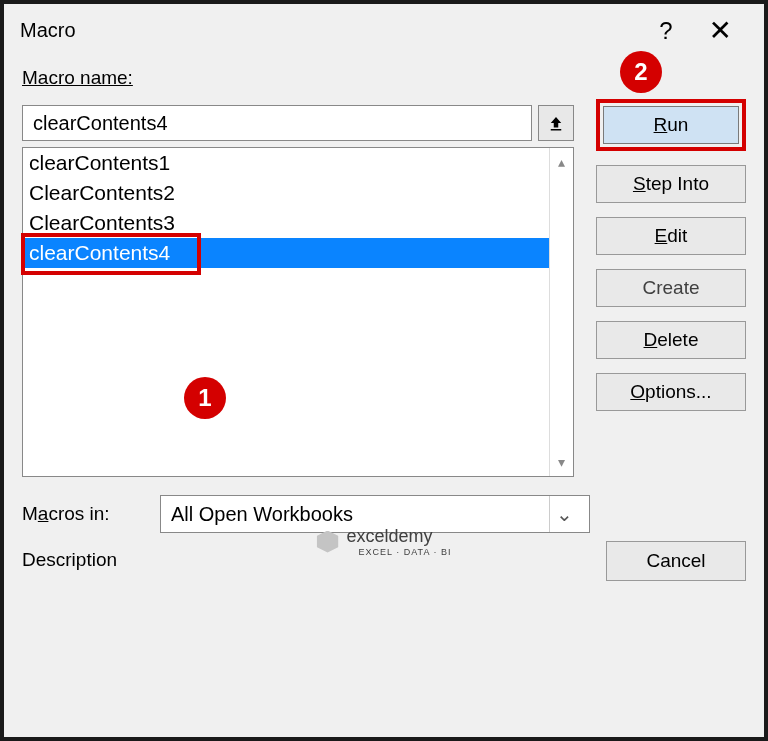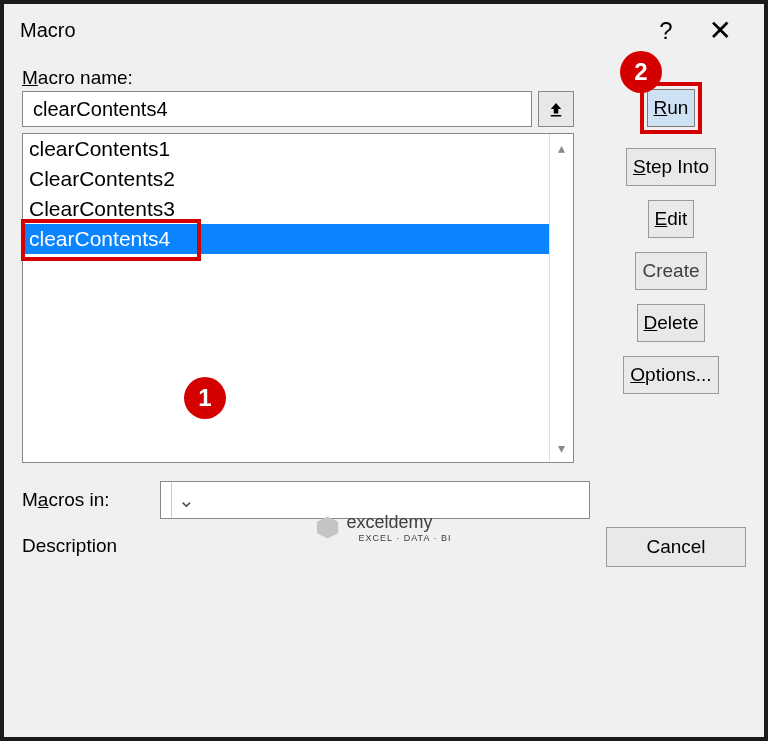--- a/index.html
+++ b/index.html
@@ -32,36 +32,36 @@
     font-size: 28px;
     padding: 0 16px;
     cursor: pointer;
   }
   .body {
     padding: 10px 18px 18px 18px;
     position: relative;
   }
   .label {
     font-size: 19px;
-    margin-bottom: 2px;
+    margin-bottom: 16px;
+    text-decoration: underline;
   }
   .underline { text-decoration: underline; }
   .row-top {
     display: flex;
     align-items: flex-start;
     gap: 22px;
   }
   .left-col { flex: 1; }
   .right-col {
     width: 150px;
     display: flex;
     flex-direction: column;
     gap: 14px;
-    margin-top: 15px;
-    align-items: center;
+    margin-top: 32px;
   }
   .name-row {
     display: flex;
     gap: 6px;
   }
   .name-input {
     flex: 1;
     height: 36px;
     border: 1px solid #888;
     background: #fff;
@@ -290,20 +290,21 @@
       </div>
     </div>
 
     <div class="badge" style="right:102px; top:-6px;">2</div>
 
     <div class="macros-in-row">
       <div class="macros-in-label">
         M<span class="underline">a</span>cros in:
       </div>
       <div class="dropdown">
+        <span class="dd-text">All Open Workbooks</span>
         <span class="dd-arrow">⌄</span>
       </div>
     </div>
 
     <div class="desc-label">Description</div>
 
     <div class="watermark">
       <div class="wm-icon"></div>
       <div>
         <div>exceldemy</div>

